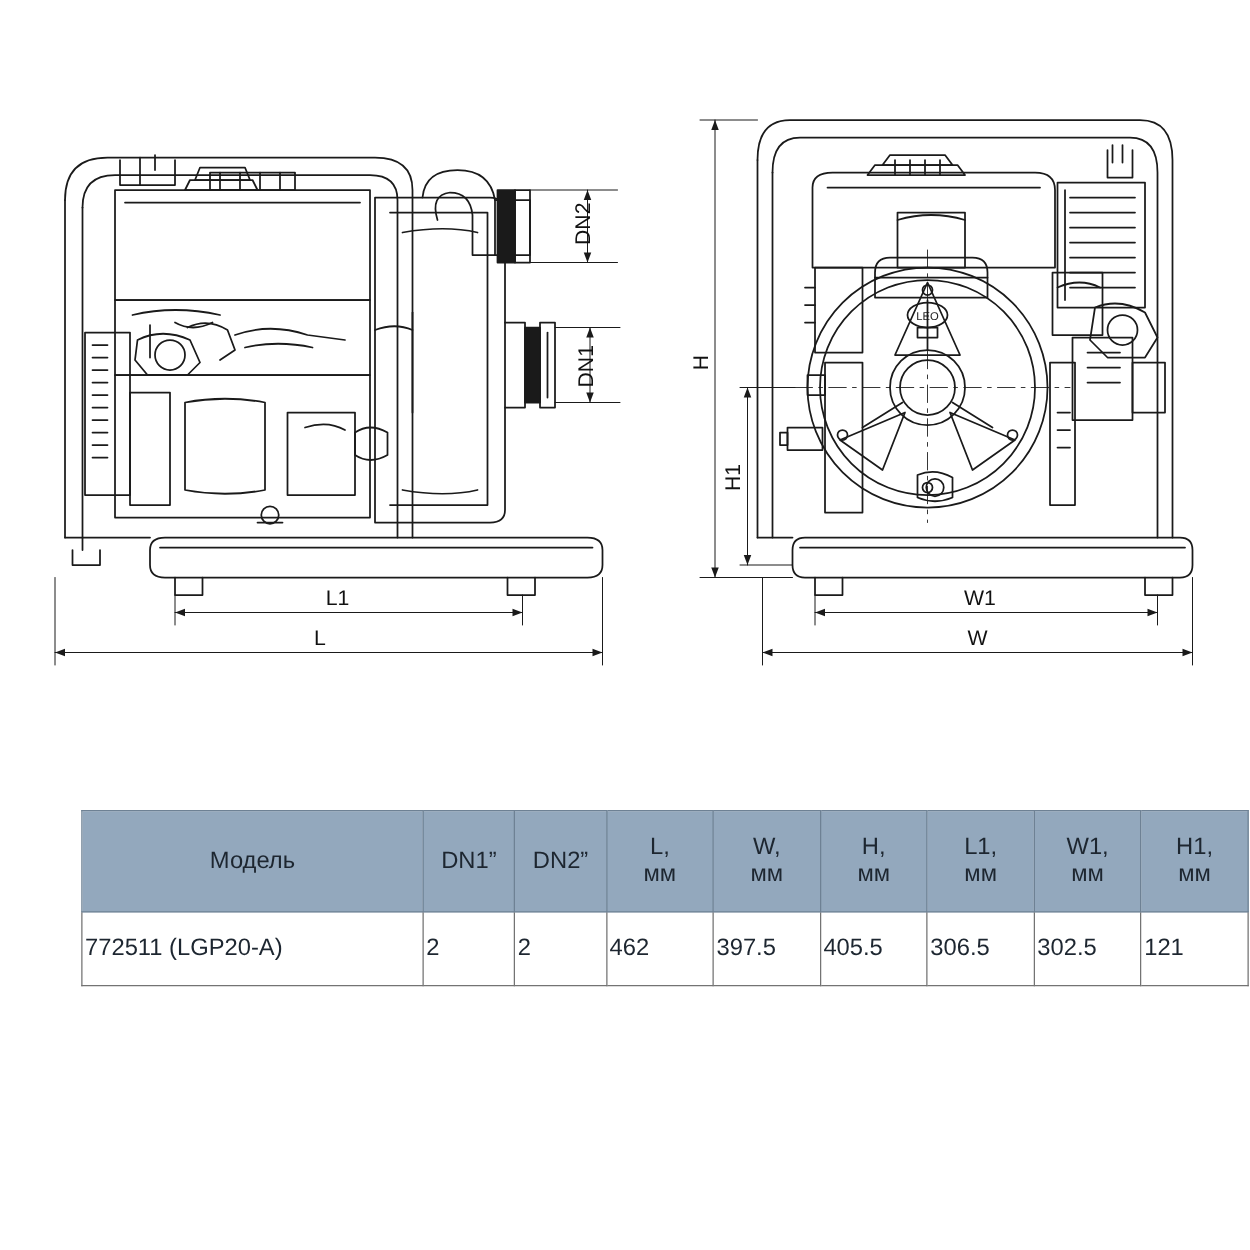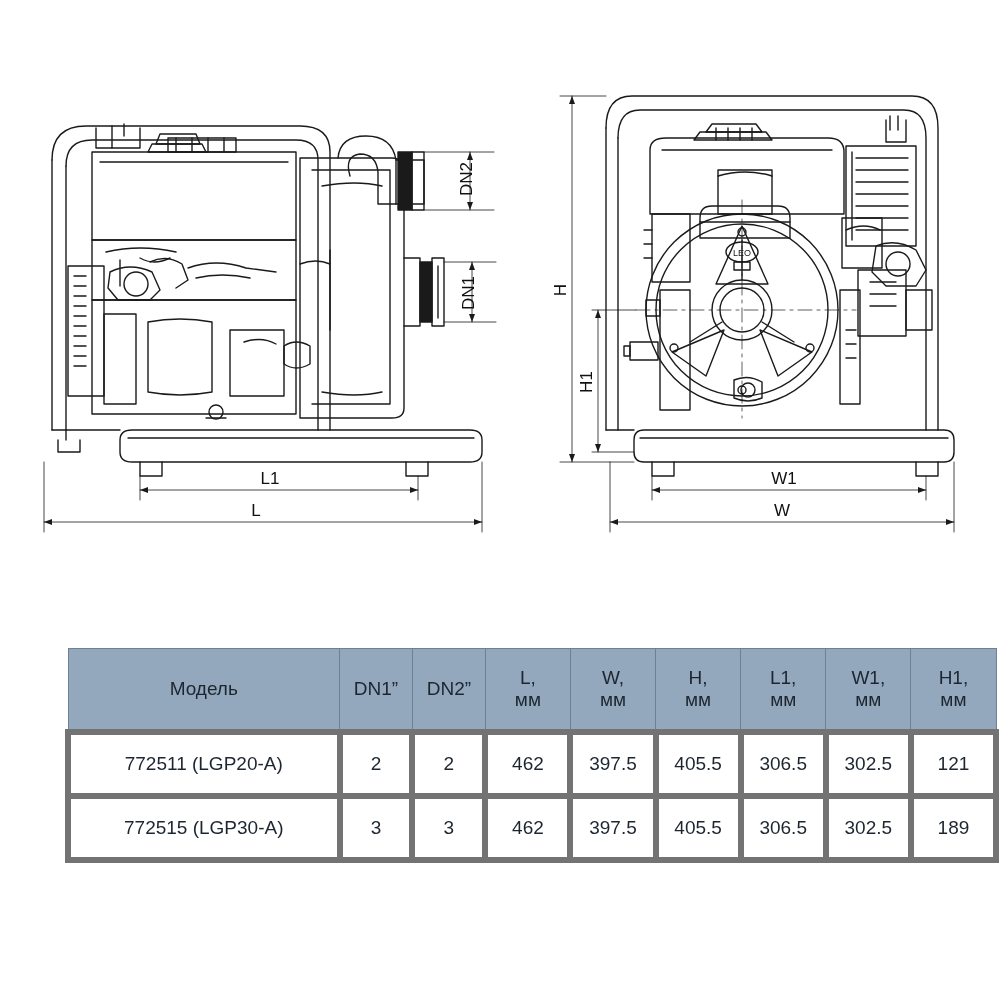--- a/index.html
+++ b/index.html
@@ -61,23 +61,22 @@
     border: 1px solid #6e8194;
     padding: 9px 2px;
     text-align: center;
     vertical-align: middle;
     height: 62px;
   }
   table.spec thead th.model-head {
     font-size: 19px;
   }
   table.spec tbody td {
-    border: 6px solid #737373;
-    font-size: 19px;
-    text-align: center;
+    border: 1px solid #737373;
+    font-size: 19px;
     padding: 12px 2px;
     height: 34px;
     color: #1d2630;
     background: #ffffff;
   }
   table.spec tbody td.model-cell {
     font-size: 19px;
   }
   .unit-line {
     display: block;
@@ -353,28 +352,17 @@
           <td class="model-cell">772511 (LGP20-A)</td>
           <td>2</td>
           <td>2</td>
           <td>462</td>
           <td>397.5</td>
           <td>405.5</td>
           <td>306.5</td>
           <td>302.5</td>
           <td>121</td>
         </tr>
-        <tr>
-          <td class="model-cell">772515 (LGP30-A)</td>
-          <td>3</td>
-          <td>3</td>
-          <td>462</td>
-          <td>397.5</td>
-          <td>405.5</td>
-          <td>306.5</td>
-          <td>302.5</td>
-          <td>189</td>
-        </tr>
       </tbody>
     </table>
   </div>
 
 </div>
 
 </body></html>

